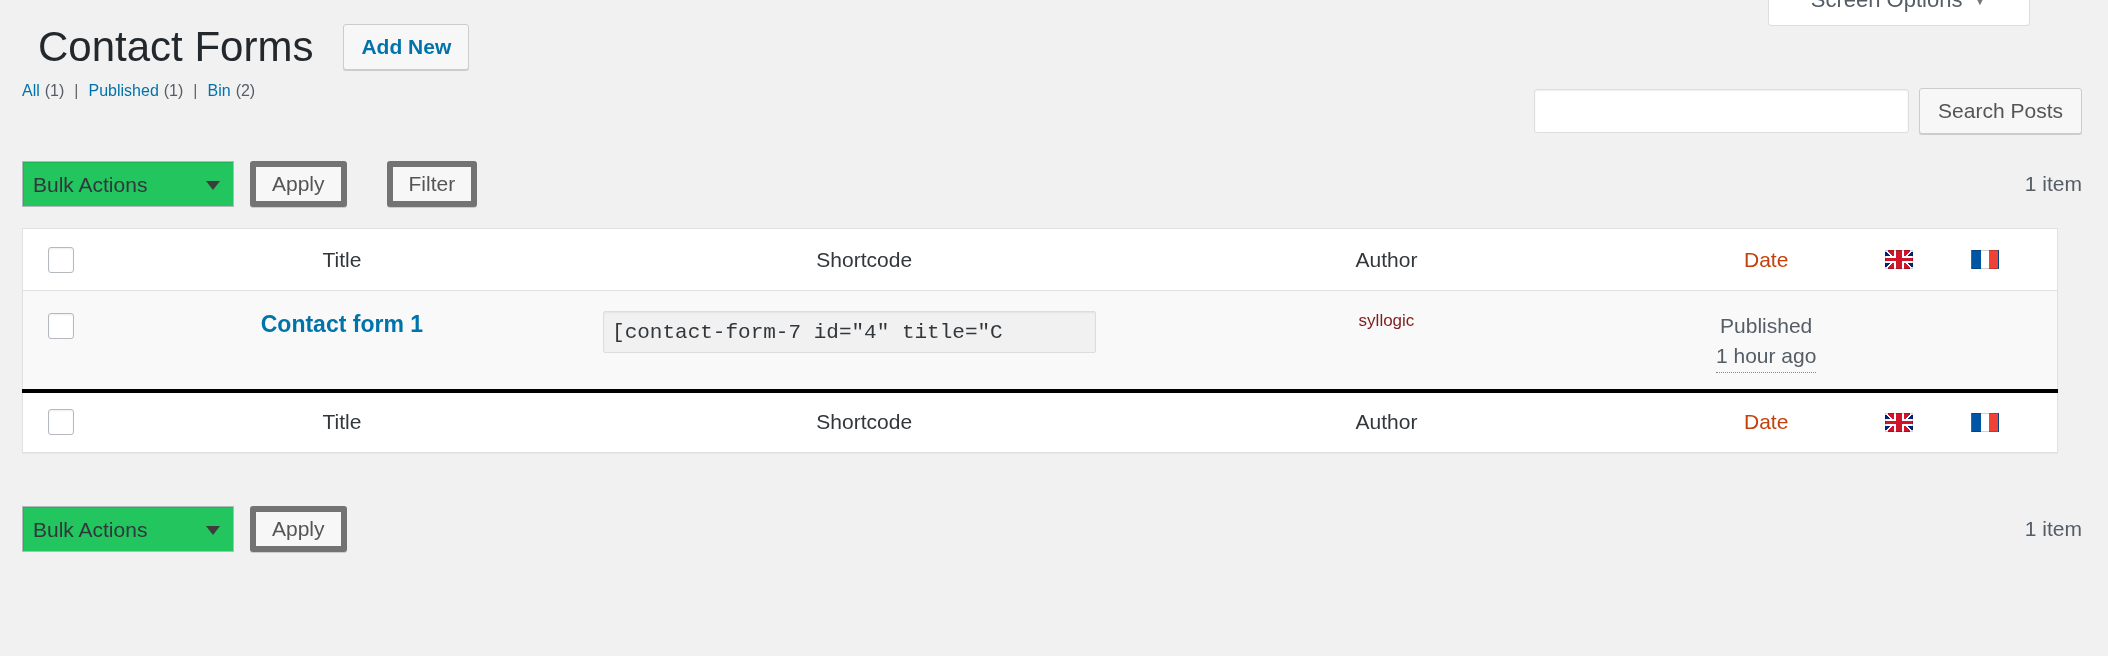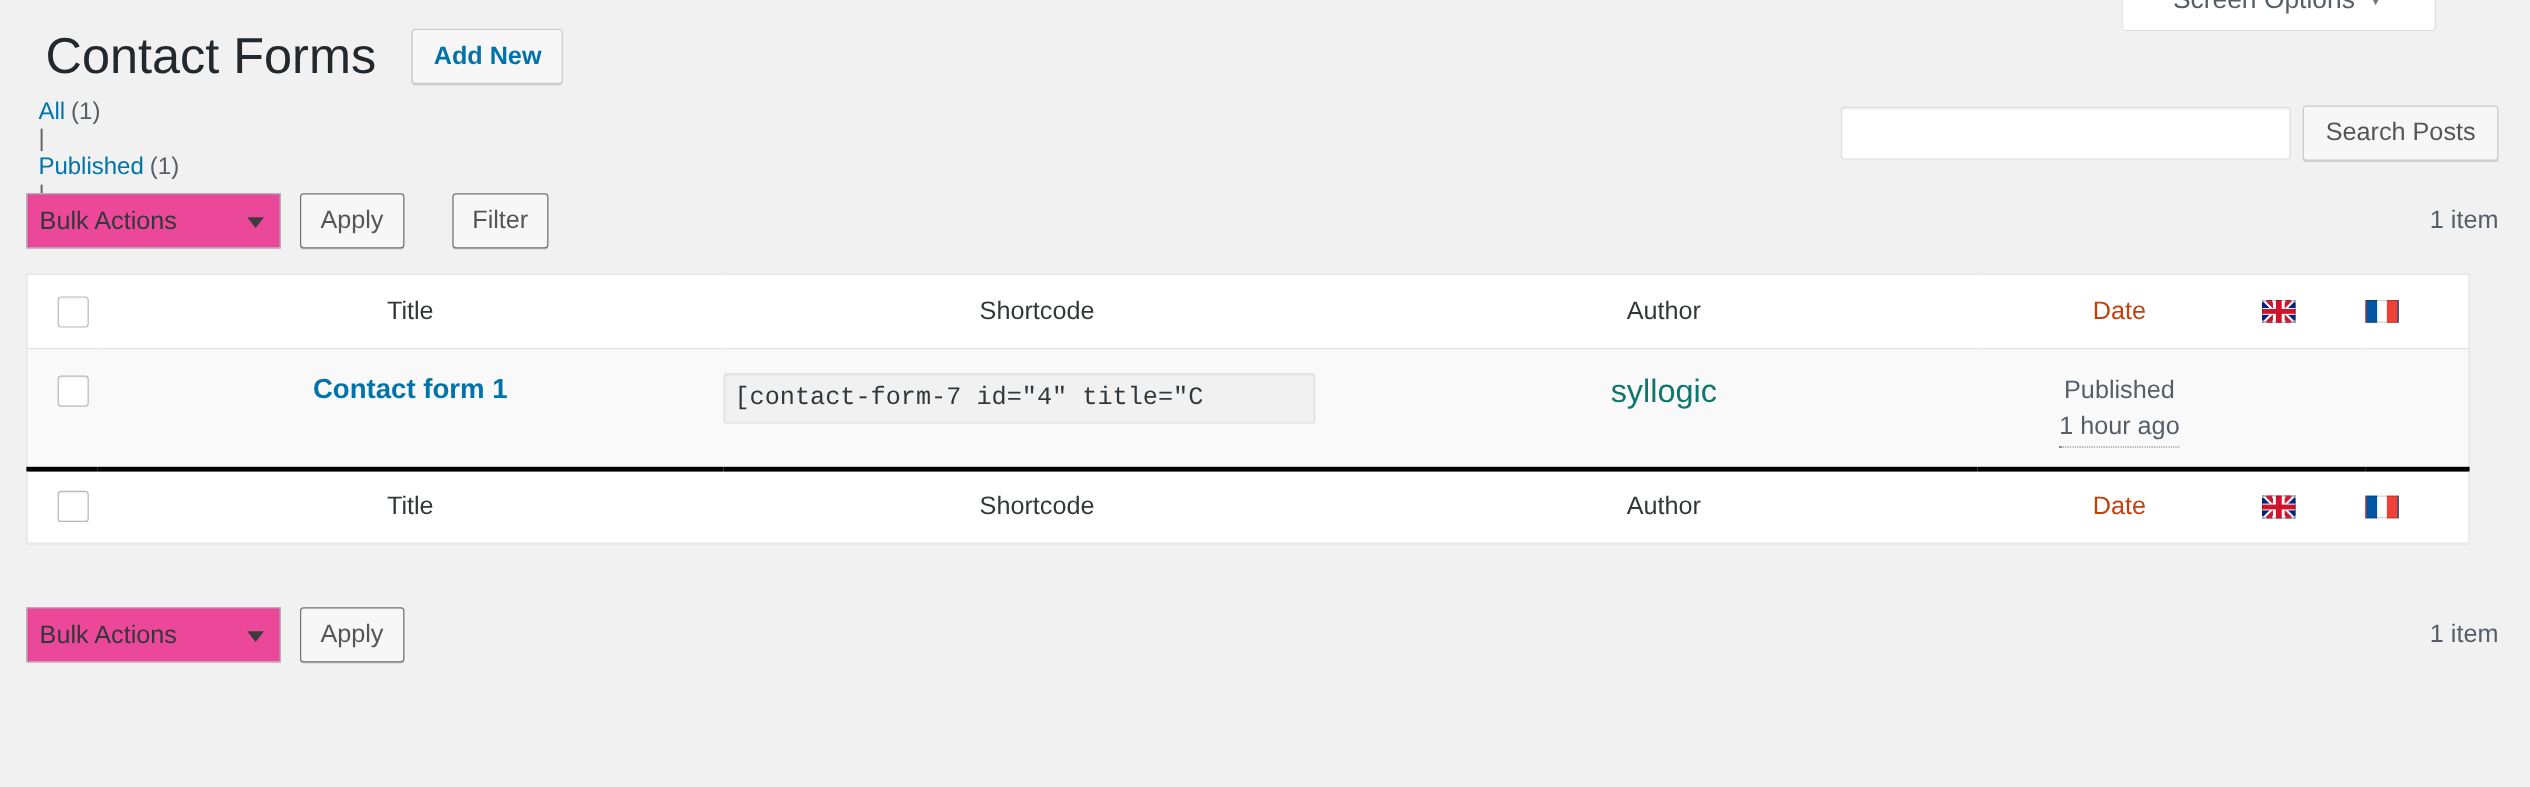--- a/index.html
+++ b/index.html
@@ -81,26 +81,25 @@
     white-space: nowrap;
     cursor: pointer;
     box-sizing: border-box;
   }
 
   
   .subsubsub {
     position: absolute;
     left: 22px;
     top: 82px;
-    font-size: 20px;
+    font-size: 16px;
     color: #555;
     white-space: nowrap;
     display: flex;
     align-items: baseline;
-    flex-direction: column;
   }
   .subsubsub a {
     color: #0073aa;
     text-decoration: none;
     cursor: pointer;
   }
   .subsubsub .count {
     color: #555d66;
     margin-left: 5px;
   }
@@ -162,21 +161,21 @@
     gap: 0;
     height: 100%;
   }
 
   
   .wp-select {
     appearance: none;
     -webkit-appearance: none;
     height: 46px;
     min-width: 212px;
-    background: #ec4899;
+    background: #22c55e;
     border: 1px solid #b4b9be;
     border-radius: 0;
     box-shadow: inset 1px 1px 0 rgba(0,0,0,.08);
     font-size: 21px;
     font-family: "Liberation Sans", sans-serif;
     color: #32373c;
     padding: 0 40px 0 10px;
     box-sizing: border-box;
     cursor: pointer;
     position: relative;
@@ -199,21 +198,21 @@
     border-top: 9px solid #3c3c3c;
     pointer-events: none;
   }
   .select-wrap.dates { min-width: 176px; }
   .select-wrap.dates .wp-select { min-width: 176px; }
 
   .wp-button {
     height: 46px;
     padding: 0 16px;
     background: #f7f7f7;
-    border: 1px solid #737373;
+    border: 6px solid #737373;
     border-radius: 3px;
     box-shadow: 0 1px 0 #ccc;
     font-size: 21px;
     color: #555;
     font-family: "Liberation Sans", sans-serif;
     cursor: pointer;
     white-space: nowrap;
     box-sizing: border-box;
     margin-right: 40px;
   }
@@ -319,22 +318,22 @@
     padding: 0 8px;
     box-sizing: border-box;
     cursor: text;
     white-space: nowrap;
     overflow: hidden;
     display: flex;
     align-items: center;
   }
 
   .author-name {
-    font-size: 27px;
-    color: #0f766e;
+    font-size: 17px;
+    color: #7f1d1d;
     white-space: nowrap;
   }
 
   .date-cell {
     font-size: 21px;
     color: #555d66;
     line-height: 1.45;
     white-space: nowrap;
   }
   .date-rel {

